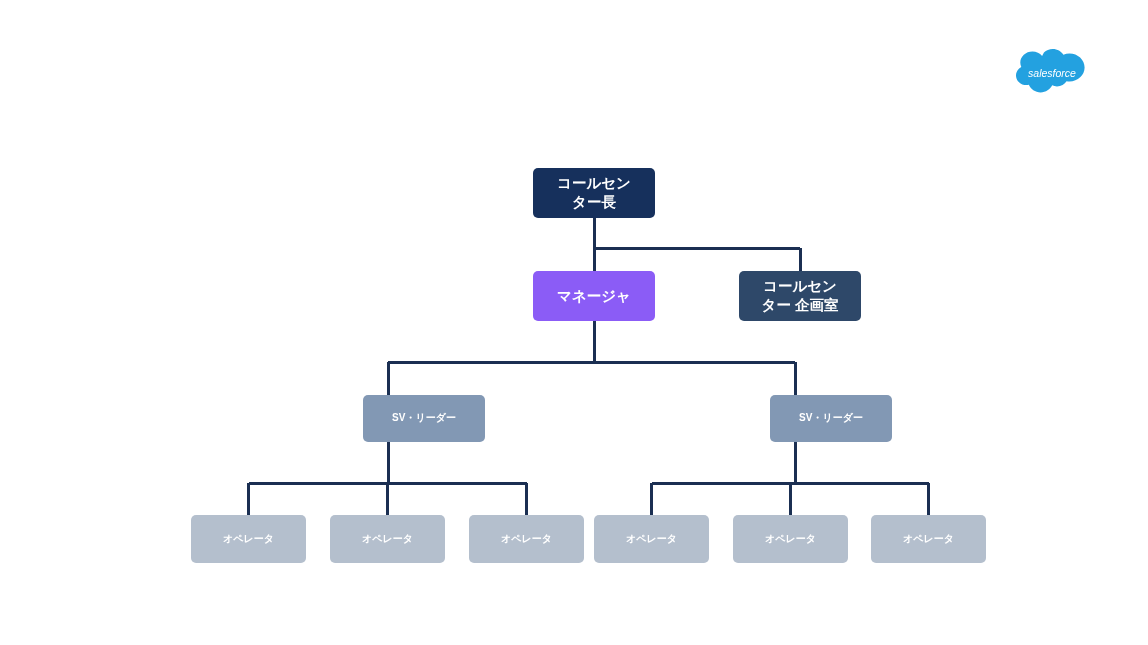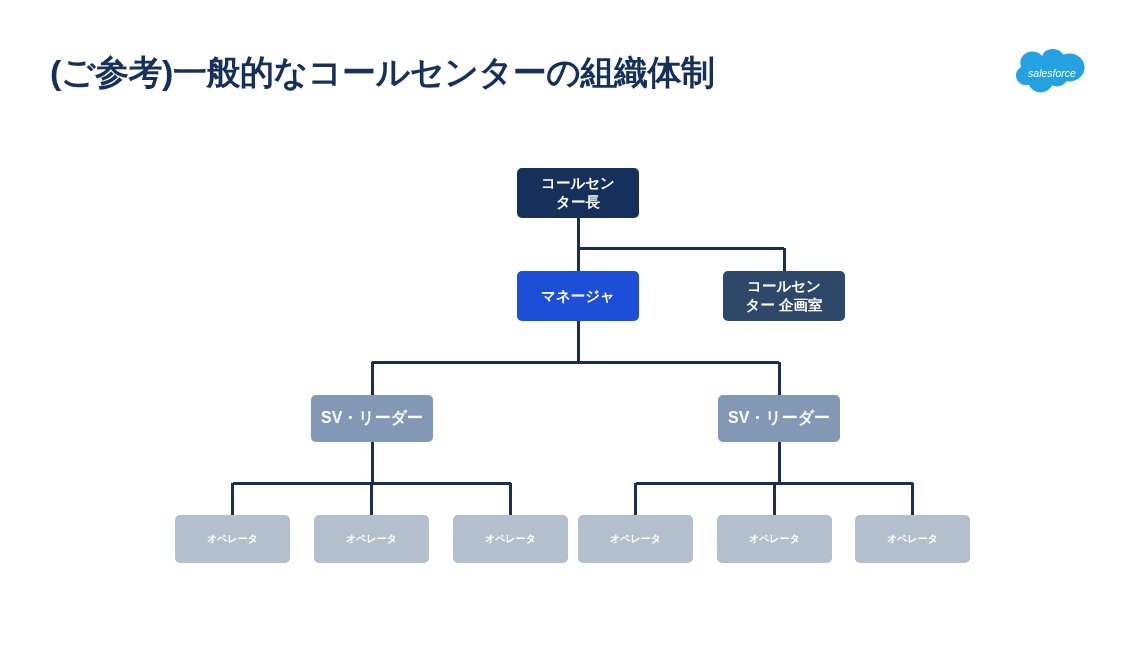--- a/index.html
+++ b/index.html
@@ -42,21 +42,21 @@
     left: 1016px;
     top: 48px;
     width: 72px;
     height: 50px;
   }
   .logo svg { display: block; }
 
   
   .chart {
     position: absolute;
-    left: 0;
+    left: 16px;
     top: 0;
     width: 1076px;
     height: 645px;
   }
   .connectors {
     position: absolute;
     left: 0;
     top: 0;
     width: 1148px;
     height: 645px;
@@ -83,33 +83,33 @@
   .node.lvl-director {
     background: #16305c;
     font-size: 14.5px;
   }
   .node.lvl-manager {
     background: #2e4869;
     font-size: 14.5px;
   }
   .node.lvl-sv {
     background: #8298b4;
-    font-size: 16px;
+    font-size: 10px;
+    margin-left: 36px;
   }
   .node.lvl-operator {
     background: #b4bfcd;
     font-size: 10px;
   }
 </style>
 </head>
 <body>
 
 <div class="slide">
 
-  <div class="page-title">(ご参考)一般的なコールセンターの組織体制</div>
 
   <div class="logo">
     <svg viewBox="0 0 72 50" width="72" height="50" aria-hidden="true">
       <g>
         <path d="M28.5 10.6c2.3-2.4 5.5-3.9 9-3.9 4.7 0 8.7 2.6 10.9 6.4 1.9-0.85 4-1.32 6.2-1.32 8.5 0 15.4 6.95 15.4 15.5S63.1 42.8 54.6 42.8c-1 0-2-0.1-3-0.3-1.9 3.4-5.6 5.7-9.8 5.7-1.75 0-3.4-0.4-4.9-1.12-1.95 4.6-6.5 7.8-11.8 7.8-5.5 0-10.2-3.5-12-8.4-0.8 0.17-1.65 0.26-2.5 0.26C4.75 46.7 0 41.9 0 36 0 32 2.2 28.5 5.4 26.7c-0.65-1.5-1.02-3.16-1.02-4.9 0-6.8 5.55-12.3 12.4-12.3 4 0 7.6 1.9 9.85 4.9z" transform="translate(0,-5) scale(0.98,0.9)" fill="#23a1e0"></path>
       </g>
       <text x="36" y="28.5" text-anchor="middle" font-family="'Liberation Sans', sans-serif" font-size="10.5" font-style="italic" font-weight="400" fill="#ffffff">salesforce</text>
     </svg>
   </div>
 
@@ -132,21 +132,21 @@
           <path d="M 779 442 L 779 483"></path>
           <path d="M 635.5 483 L 912.5 483"></path>
           <path d="M 635.5 483 L 635.5 515"></path>
           <path d="M 774.5 483 L 774.5 515"></path>
           <path d="M 912.5 483 L 912.5 515"></path>
         </g>
     </svg>
     <div id="node-layer">
         <div class="node lvl-director" style="left: 517px; top: 168px; width: 122px; height: 50px; background: rgb(22, 48, 92); color: rgb(255, 255, 255);">コールセン
 ター長</div>
-        <div class="node lvl-manager" style="left: 517px; top: 271px; width: 122px; height: 50px; background: #1d4ed8; color: rgb(255, 255, 255);">マネージャ</div>
+        <div class="node lvl-manager" style="left: 517px; top: 271px; width: 122px; height: 50px; background: #8b5cf6; color: rgb(255, 255, 255);">マネージャ</div>
         <div class="node lvl-manager" style="left: 723px; top: 271px; width: 122px; height: 50px; background: rgb(46, 72, 105); color: rgb(255, 255, 255);">コールセン
 ター 企画室</div>
         <div class="node lvl-sv" style="left: 311px; top: 395px; width: 122px; height: 47px; background: rgb(130, 152, 180); color: rgb(255, 255, 255);">SV・リーダー</div>
         <div class="node lvl-sv" style="left: 718px; top: 395px; width: 122px; height: 47px; background: rgb(130, 152, 180); color: rgb(255, 255, 255);">SV・リーダー</div>
         <div class="node lvl-operator" style="left: 175px; top: 515px; width: 115px; height: 48px; background: rgb(180, 191, 205); color: rgb(255, 255, 255);">オペレータ</div>
         <div class="node lvl-operator" style="left: 314px; top: 515px; width: 115px; height: 48px; background: rgb(180, 191, 205); color: rgb(255, 255, 255);">オペレータ</div>
         <div class="node lvl-operator" style="left: 453px; top: 515px; width: 115px; height: 48px; background: rgb(180, 191, 205); color: rgb(255, 255, 255);">オペレータ</div>
         <div class="node lvl-operator" style="left: 578px; top: 515px; width: 115px; height: 48px; background: rgb(180, 191, 205); color: rgb(255, 255, 255);">オペレータ</div>
         <div class="node lvl-operator" style="left: 717px; top: 515px; width: 115px; height: 48px; background: rgb(180, 191, 205); color: rgb(255, 255, 255);">オペレータ</div>
         <div class="node lvl-operator" style="left: 855px; top: 515px; width: 115px; height: 48px; background: rgb(180, 191, 205); color: rgb(255, 255, 255);">オペレータ</div>

